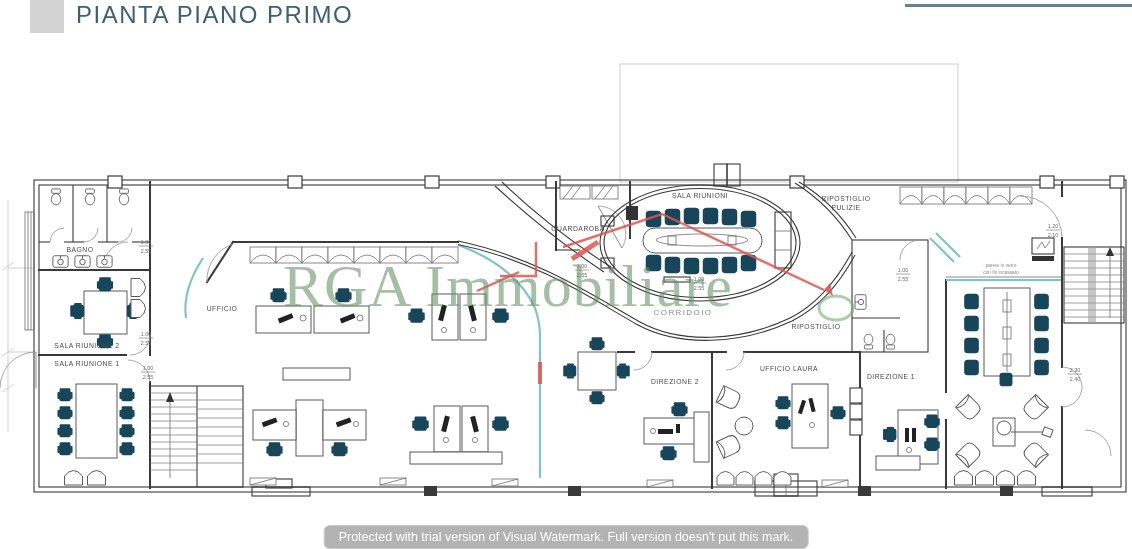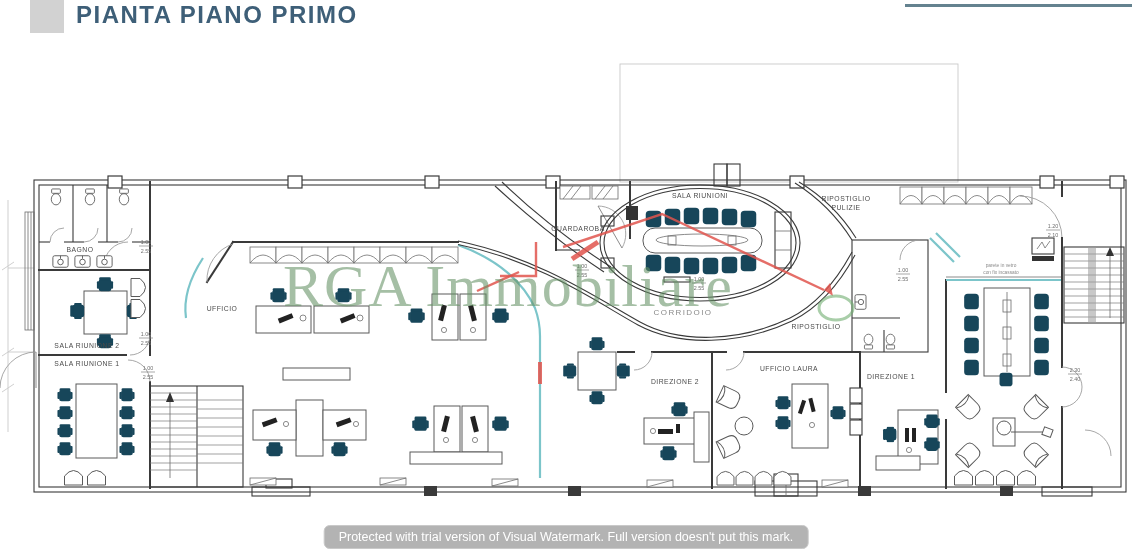--- a/index.html
+++ b/index.html
@@ -1,20 +1,20 @@
 <!DOCTYPE html>
 <html><head>
 <meta charset="utf-8">
 <style>
   html,body{margin:0;padding:0;background:#fff;}
   .stage{position:relative;width:1132px;height:549px;background:#ffffff;overflow:hidden;
          font-family:"Liberation Sans",sans-serif;}
   
   .title-sq{position:absolute;left:30px;top:0;width:34px;height:33px;background:#d2d2d2;}
-  .page-title{position:absolute;left:76px;top:1px;font-size:24px;font-weight:700;
+  .page-title{position:absolute;left:76px;top:1px;font-size:24px;font-weight:400;
               color:#3e5f78;letter-spacing:1.5px;}
   .head-rule{position:absolute;left:905px;top:4px;width:227px;height:3px;background:#64828f;}
   
   svg.plan{position:absolute;left:0;top:0;}
   .wall{stroke:#3a3a3a;stroke-width:2;fill:none;stroke-linecap:square;}
   .wallthin{stroke:#3a3a3a;stroke-width:1.1;fill:none;}
   .thin{stroke:#6d6d6d;stroke-width:0.8;fill:none;}
   .furn{stroke:#5a5a5a;stroke-width:1;fill:#ffffff;}
   .dark{fill:#17465a;stroke:none;}
   .cyan{stroke:#7cc5ca;stroke-width:2.2;fill:none;}

